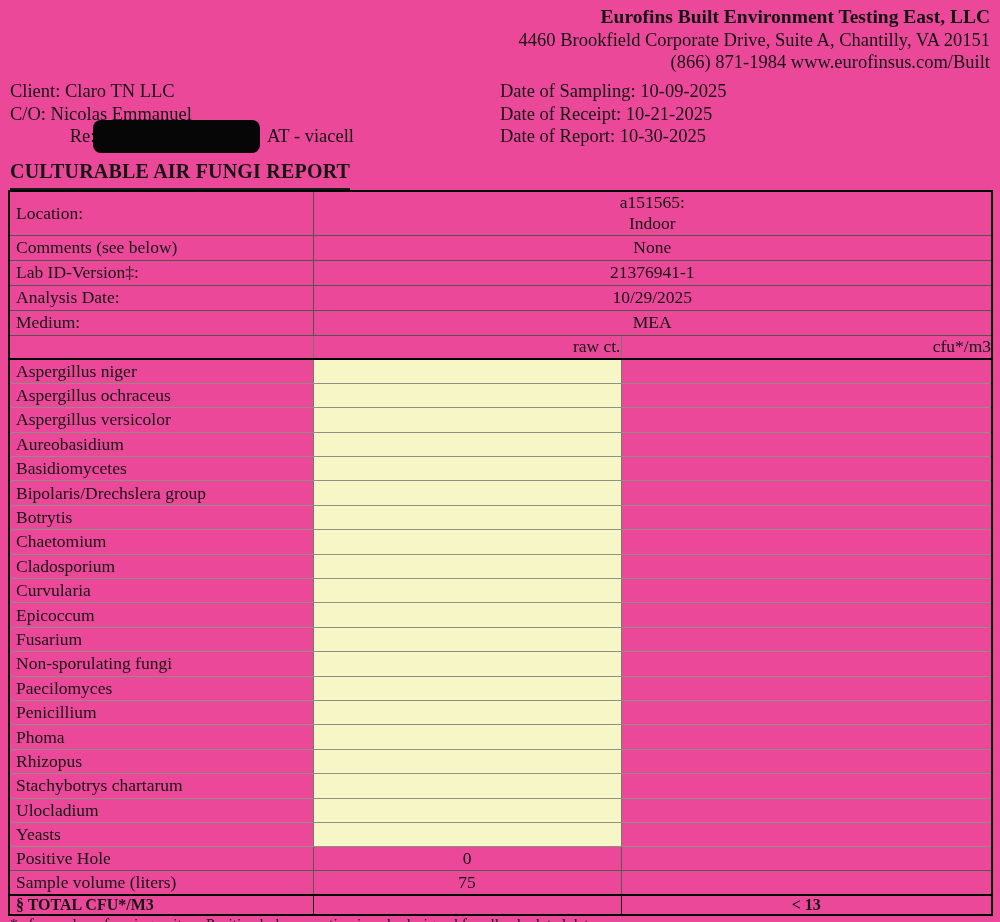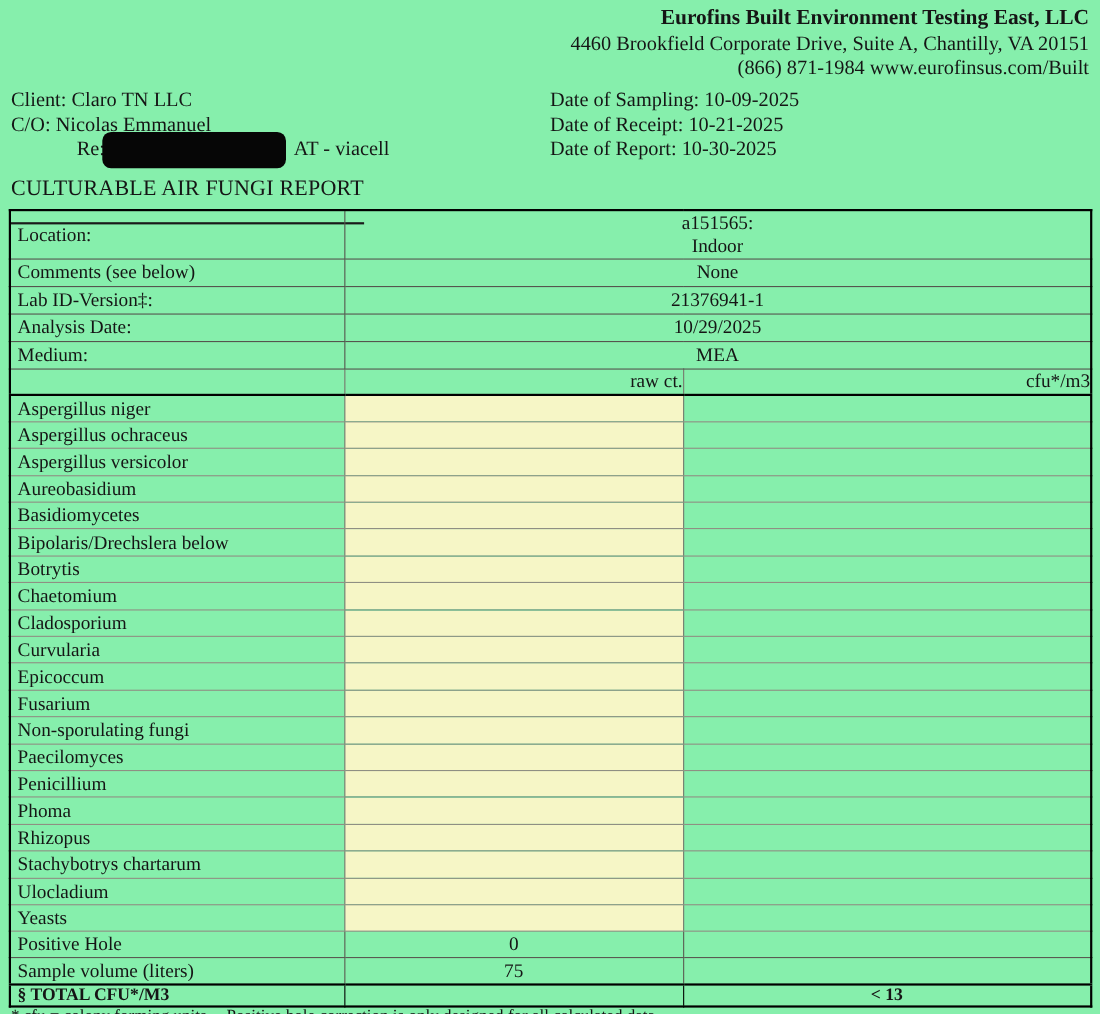--- a/index.html
+++ b/index.html
@@ -1,39 +1,39 @@
 <!DOCTYPE html>
 <html><head>
 <meta charset="utf-8">
 <style>
   * { margin:0; padding:0; box-sizing:border-box; }
   body { width:1000px; height:922px; background:#ffffff; }
   .page {
     position:relative; width:1000px; height:922px; overflow:hidden;
-    background:#86efac; color:#151515;
+    background:#ec4899; color:#151515;
     font-family:"Liberation Serif", serif;
   }
   
   .letterhead { position:absolute; top:6px; right:10px; text-align:right; line-height:22.5px; }
   .lh-company { font-size:19.5px; font-weight:bold; }
   .lh-line { font-size:18.5px;margin-left:20px; }
   
   .client-block { position:absolute; left:10px; top:80px; line-height:22.6px; font-size:18.5px; }
   .dates-block  { position:absolute; left:500px; top:80px; line-height:22.6px; font-size:18.5px; }
   .re-line { position:relative; white-space:nowrap;text-align:center; }
   .redaction {
     position:absolute; left:83px; top:-5px; width:167px; height:33px;
     background:#060606; border-radius:8px;
   }
   .re-suffix { position:absolute; left:257px; top:0; }
   
   .report-title {
     position:absolute; left:10px; top:160px;
-    font-size:20px; font-weight:normal;
-    border-bottom:2px solid #1a1a1a; padding-bottom:19px; letter-spacing:0.2px;
+    font-size:20px; font-weight:bold;
+    border-bottom:2px solid #1a1a1a; padding-bottom:5px; letter-spacing:0.2px;
   }
   
   .report-table {
     position:absolute; left:8px; top:190px; width:983px;
     border-collapse:collapse; table-layout:fixed;
     border:2px solid #000;
     font-size:17.5px;
   }
   .report-table td {
     border:1px solid #77776d;
@@ -146,21 +146,21 @@
           <td>Aureobasidium</td>
           <td class="val" style="background: rgb(246, 246, 198);"></td>
           <td class="val"></td>
         </tr>
         <tr class="species-row">
           <td>Basidiomycetes</td>
           <td class="val" style="background: rgb(246, 246, 198);"></td>
           <td class="val"></td>
         </tr>
         <tr class="species-row">
-          <td>Bipolaris/Drechslera below</td>
+          <td>Bipolaris/Drechslera group</td>
           <td class="val" style="background: rgb(246, 246, 198);"></td>
           <td class="val"></td>
         </tr>
         <tr class="species-row">
           <td>Botrytis</td>
           <td class="val" style="background: rgb(246, 246, 198);"></td>
           <td class="val"></td>
         </tr>
         <tr class="species-row">
           <td>Chaetomium</td>

